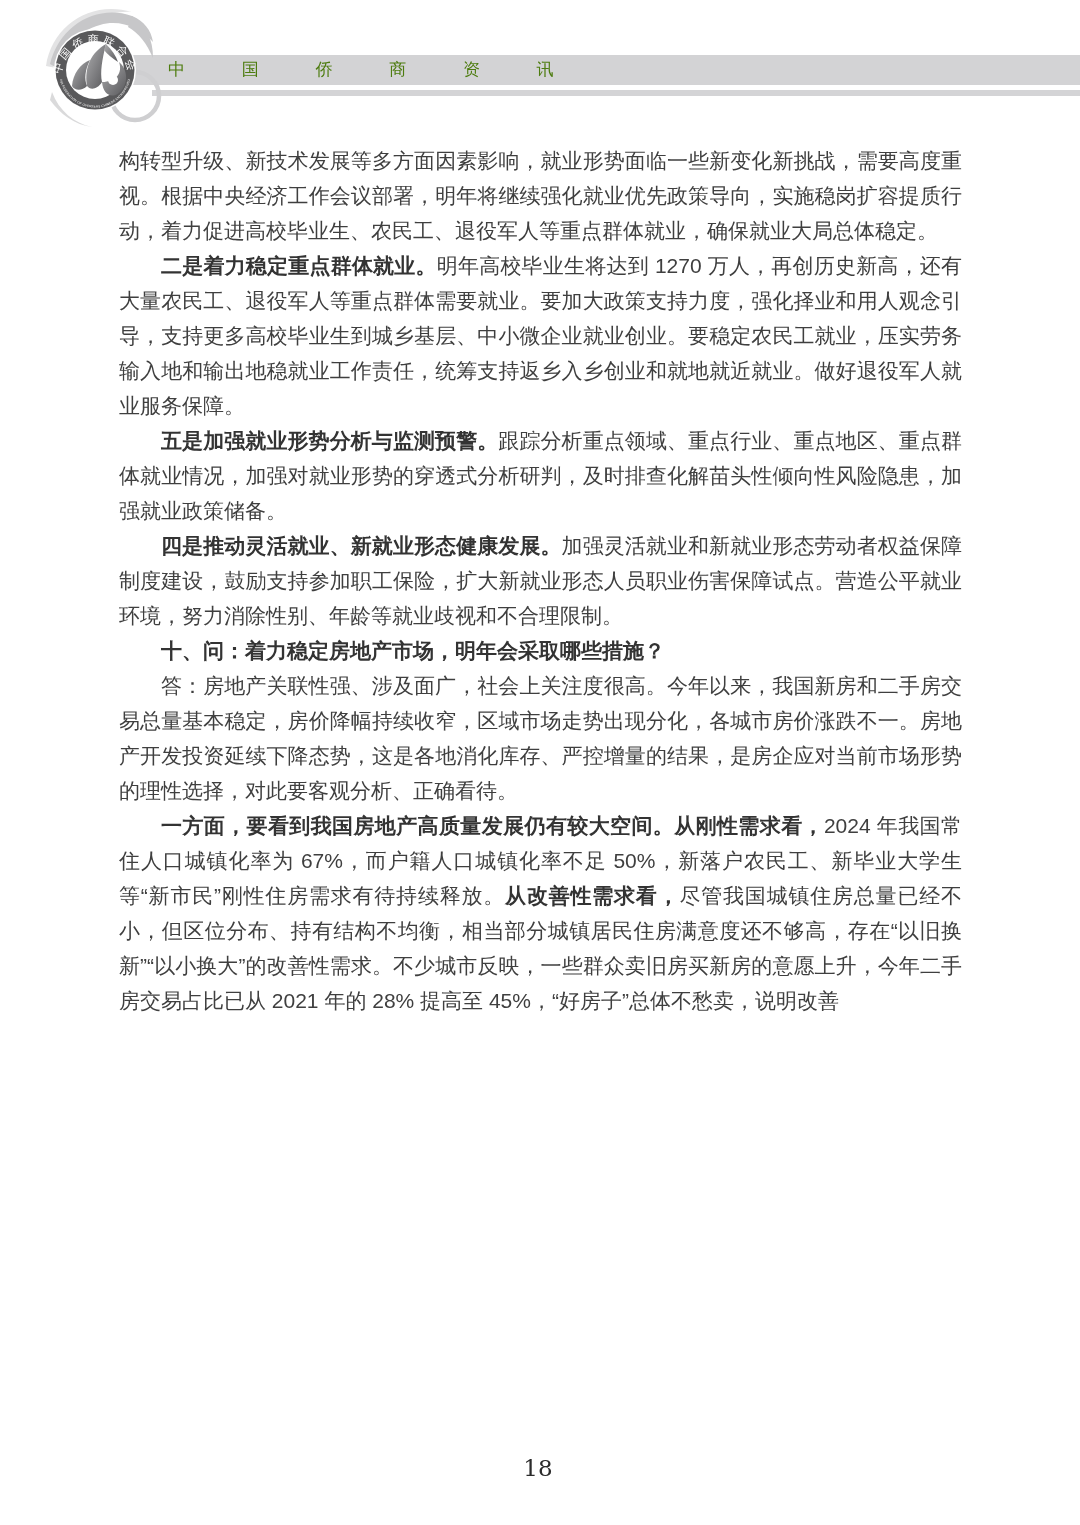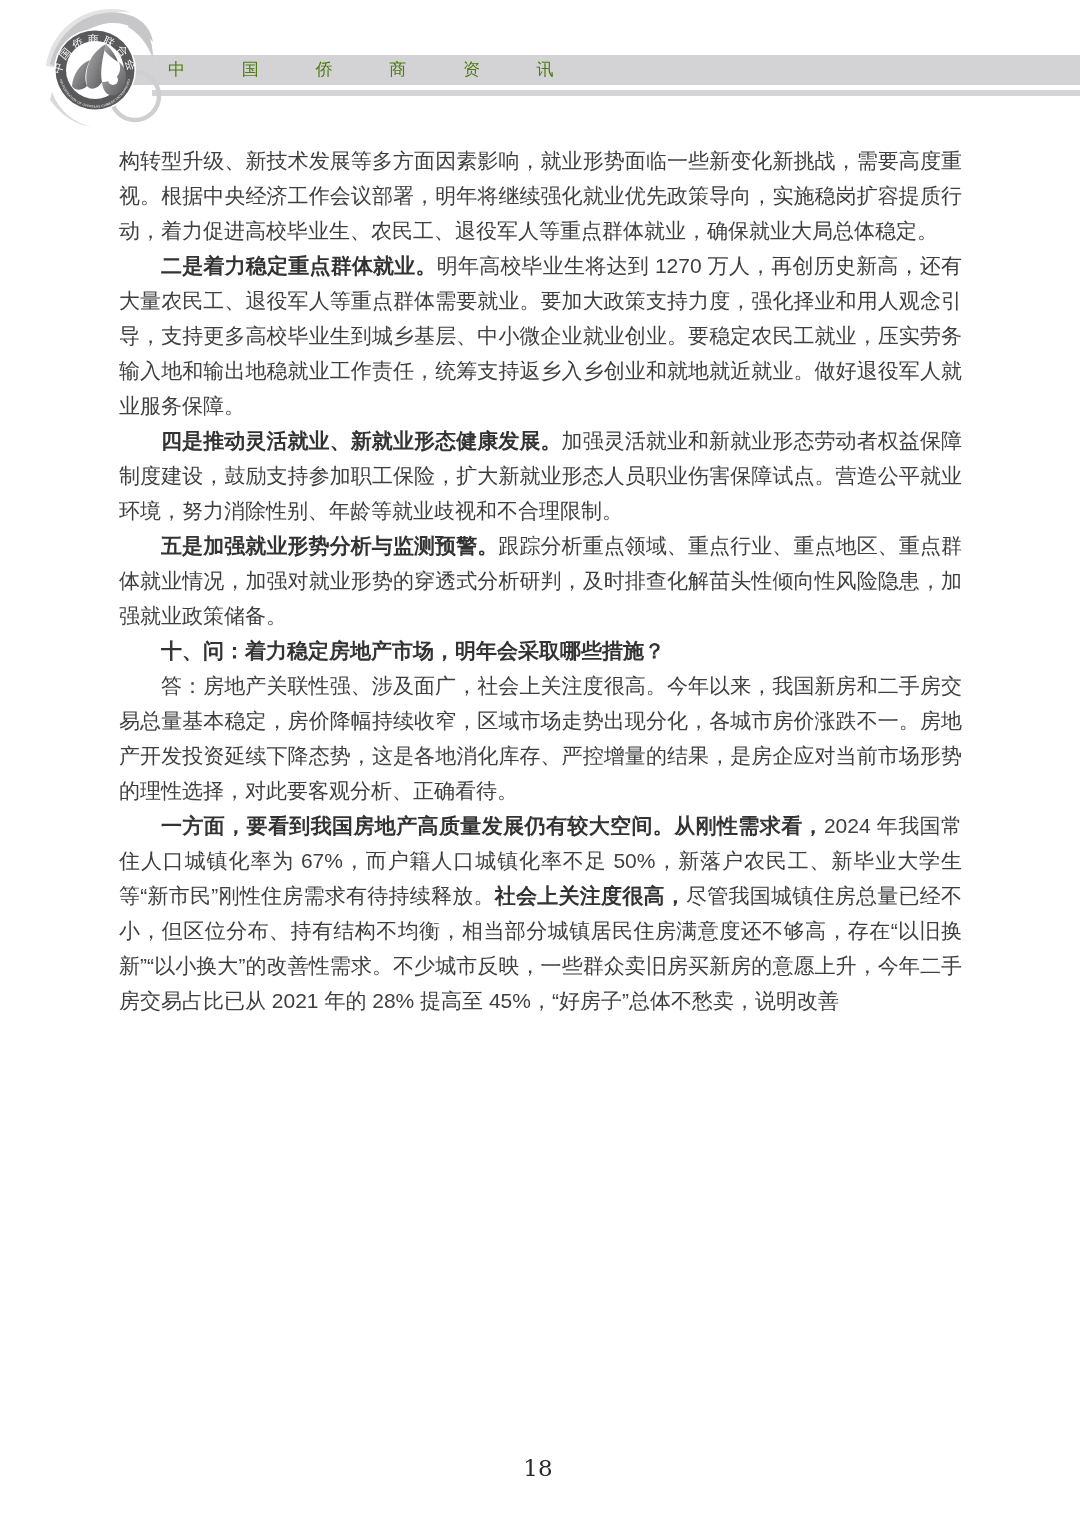--- a/index.html
+++ b/index.html
@@ -95,22 +95,22 @@
         <path d="M70,78 C84,78 91,69 87,58 C96,65 97,81 87,89 C79,95 71,90 70,78 Z"></path>
         <path d="M74,40 C80,46 84,52 86,58 C80,54 75,50 72,46 Z"></path>
         <circle cx="81" cy="76" r="5" fill="#ffffff"></circle>
       </g>
     </g>
   </svg>
 
   <div class="doc-body">
       <p class=""><span class="seg">构转型升级、新技术发展等多方面因素影响，就业形势面临一些新变化新挑战，需要高度重视。根据中央经济工作会议部署，明年将继续强化就业优先政策导向，实施稳岗扩容提质行动，着力促进高校毕业生、农民工、退役军人等重点群体就业，确保就业大局总体稳定。</span></p>
       <p class="indent"><span class="seg bold">二是着力稳定重点群体就业。</span><span class="seg">明年高校毕业生将达到 1270 万人，再创历史新高，还有大量农民工、退役军人等重点群体需要就业。要加大政策支持力度，强化择业和用人观念引导，支持更多高校毕业生到城乡基层、中小微企业就业创业。要稳定农民工就业，压实劳务输入地和输出地稳就业工作责任，统筹支持返乡入乡创业和就地就近就业。做好退役军人就业服务保障。</span></p>
+      <p class="indent"><span class="seg bold">五是加强就业形势分析与监测预警。</span><span class="seg">跟踪分析重点领域、重点行业、重点地区、重点群体就业情况，加强对就业形势的穿透式分析研判，及时排查化解苗头性倾向性风险隐患，加强就业政策储备。</span></p>
       <p class="indent"><span class="seg bold">四是推动灵活就业、新就业形态健康发展。</span><span class="seg">加强灵活就业和新就业形态劳动者权益保障制度建设，鼓励支持参加职工保险，扩大新就业形态人员职业伤害保障试点。营造公平就业环境，努力消除性别、年龄等就业歧视和不合理限制。</span></p>
-      <p class="indent"><span class="seg bold">五是加强就业形势分析与监测预警。</span><span class="seg">跟踪分析重点领域、重点行业、重点地区、重点群体就业情况，加强对就业形势的穿透式分析研判，及时排查化解苗头性倾向性风险隐患，加强就业政策储备。</span></p>
       <p class="indent"><span class="seg bold">十、问：着力稳定房地产市场，明年会采取哪些措施？</span></p>
       <p class="indent"><span class="seg">答：房地产关联性强、涉及面广，社会上关注度很高。今年以来，我国新房和二手房交易总量基本稳定，房价降幅持续收窄，区域市场走势出现分化，各城市房价涨跌不一。房地产开发投资延续下降态势，这是各地消化库存、严控增量的结果，是房企应对当前市场形势的理性选择，对此要客观分析、正确看待。</span></p>
-      <p class="indent"><span class="seg bold">一方面，要看到我国房地产高质量发展仍有较大空间。从刚性需求看，</span><span class="seg">2024 年我国常住人口城镇化率为 67%，而户籍人口城镇化率不足 50%，新落户农民工、新毕业大学生等“新市民”刚性住房需求有待持续释放。</span><span class="seg bold">社会上关注度很高，</span><span class="seg">尽管我国城镇住房总量已经不小，但区位分布、持有结构不均衡，相当部分城镇居民住房满意度还不够高，存在“以旧换新”“以小换大”的改善性需求。不少城市反映，一些群众卖旧房买新房的意愿上升，今年二手房交易占比已从 2021 年的 28% 提高至 45%，“好房子”总体不愁卖，说明改善</span></p>
+      <p class="indent"><span class="seg bold">一方面，要看到我国房地产高质量发展仍有较大空间。从刚性需求看，</span><span class="seg">2024 年我国常住人口城镇化率为 67%，而户籍人口城镇化率不足 50%，新落户农民工、新毕业大学生等“新市民”刚性住房需求有待持续释放。</span><span class="seg bold">从改善性需求看，</span><span class="seg">尽管我国城镇住房总量已经不小，但区位分布、持有结构不均衡，相当部分城镇居民住房满意度还不够高，存在“以旧换新”“以小换大”的改善性需求。不少城市反映，一些群众卖旧房买新房的意愿上升，今年二手房交易占比已从 2021 年的 28% 提高至 45%，“好房子”总体不愁卖，说明改善</span></p>
     </div>
 
   <div class="page-number">18</div>
 
 </div>
 
 </body></html>

